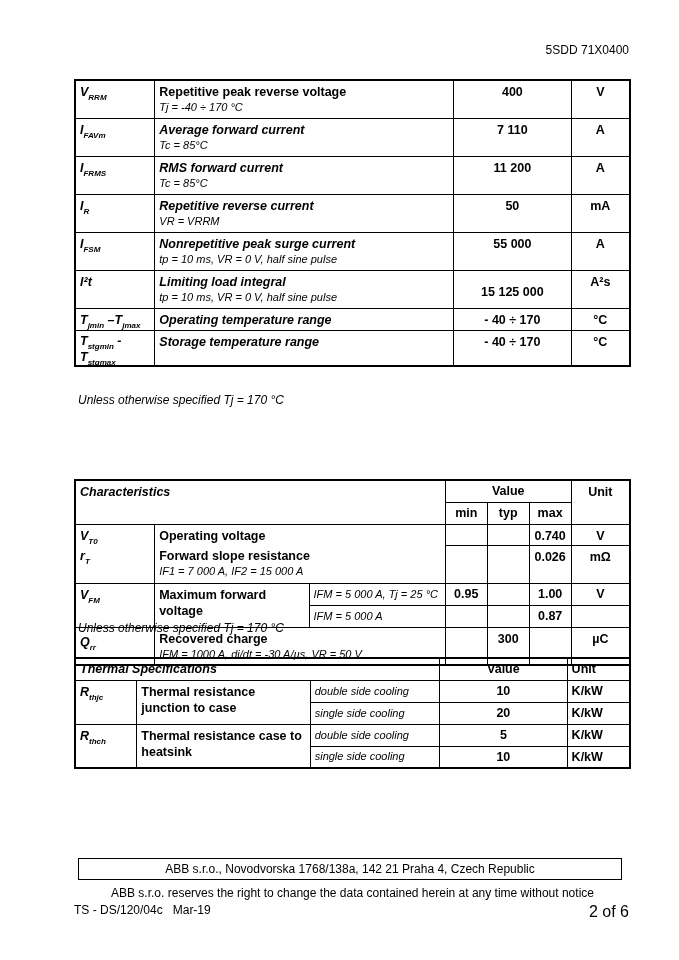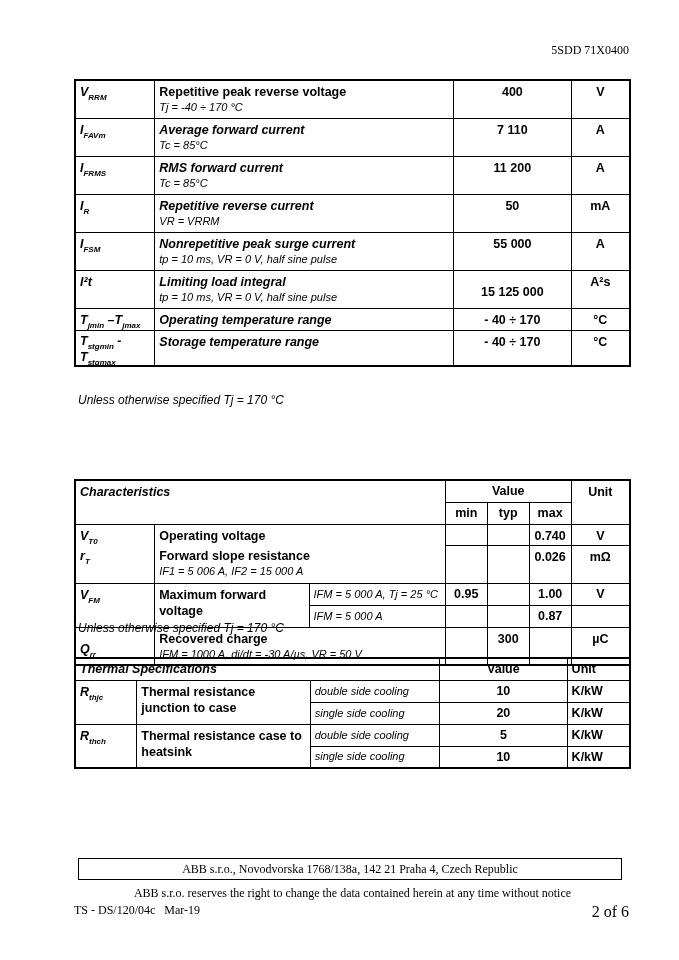--- a/index.html
+++ b/index.html
@@ -1,17 +1,17 @@
 <!DOCTYPE html>
 <html><head>
 <meta charset="utf-8">
 <style>
   html, body { margin:0; padding:0; background:#ffffff; }
   body { width:679px; height:960px; position:relative; font-family:"Liberation Sans", sans-serif; color:#000; overflow:hidden; }
-  .abs { position:absolute;font-family:Liberation Serif, serif; }
+  .abs { position:absolute; }
   table { border-collapse:collapse; position:absolute; }
   td { border:1px solid #000; padding:0 4px; vertical-align:top; font-size:12.5px; line-height:16px; }
   .b { font-weight:bold; }
   .bi { font-weight:bold; font-style:italic; }
   .c { text-align:center; }
   .small { font-size:11px; font-style:italic; line-height:15px; }
   sub, sup { font-size:8px; line-height:0; }
   .outer { border:2px solid #000; }
   .note { font-size:12px; font-style:italic; position:absolute; }
   .hdr { font-size:12px; }
@@ -125,21 +125,21 @@
     <td colspan="2" class="b" style="border-bottom:none; padding-top:3px">Operating voltage</td>
     <td></td>
     <td></td>
     <td class="b c" style="padding-top:3px">0.740</td>
     <td class="b c" style="padding-top:3px">V</td>
   </tr>
   <tr style="height:38px">
     <td class="bi" style="border-top:none; padding-top:3px">r<sub>T</sub></td>
     <td colspan="2" style="border-top:none; padding-top:3px">
           <div class="b">Forward slope resistance</div>
-          <div class="small">IF1 = 5 006 A, IF2 = 15 000 A</div>
+          <div class="small">IF1 = 7 000 A, IF2 = 15 000 A</div>
         </td>
     <td></td>
     <td></td>
     <td class="b c" style="padding-top:3px">0.026</td>
     <td class="b c" style="padding-top:3px">mΩ</td>
   </tr>
   <tr style="height:22px">
     <td rowspan="2" class="bi" style="padding-top:3px">V<sub>FM</sub></td>
     <td rowspan="2" class="b" style="padding-top:3px">Maximum forward voltage</td>
     <td class="small" style="vertical-align:middle">IFM = 5 000 A, Tj = 25 °C</td>
@@ -149,21 +149,21 @@
     <td class="b c" style="vertical-align:middle">V</td>
   </tr>
   <tr style="height:22px">
     <td class="small" style="vertical-align:middle">IFM = 5 000 A</td>
     <td></td>
     <td></td>
     <td class="b c" style="vertical-align:middle">0.87</td>
     <td></td>
   </tr>
   <tr style="height:38px">
-    <td class="bi" style="padding-top:13px">Q<sub>rr</sub></td>
+    <td class="bi" style="padding-top:6px">Q<sub>rr</sub></td>
     <td colspan="2" style="padding-top:3px">
           <div class="b">Recovered charge</div>
           <div class="small">IFM = 1000 A, di/dt = -30 A/µs, VR = 50 V</div>
         </td>
     <td></td>
     <td class="b c" style="padding-top:3px">300</td>
     <td></td>
     <td class="b c" style="padding-top:3px">µC</td>
   </tr>
 </tbody>

